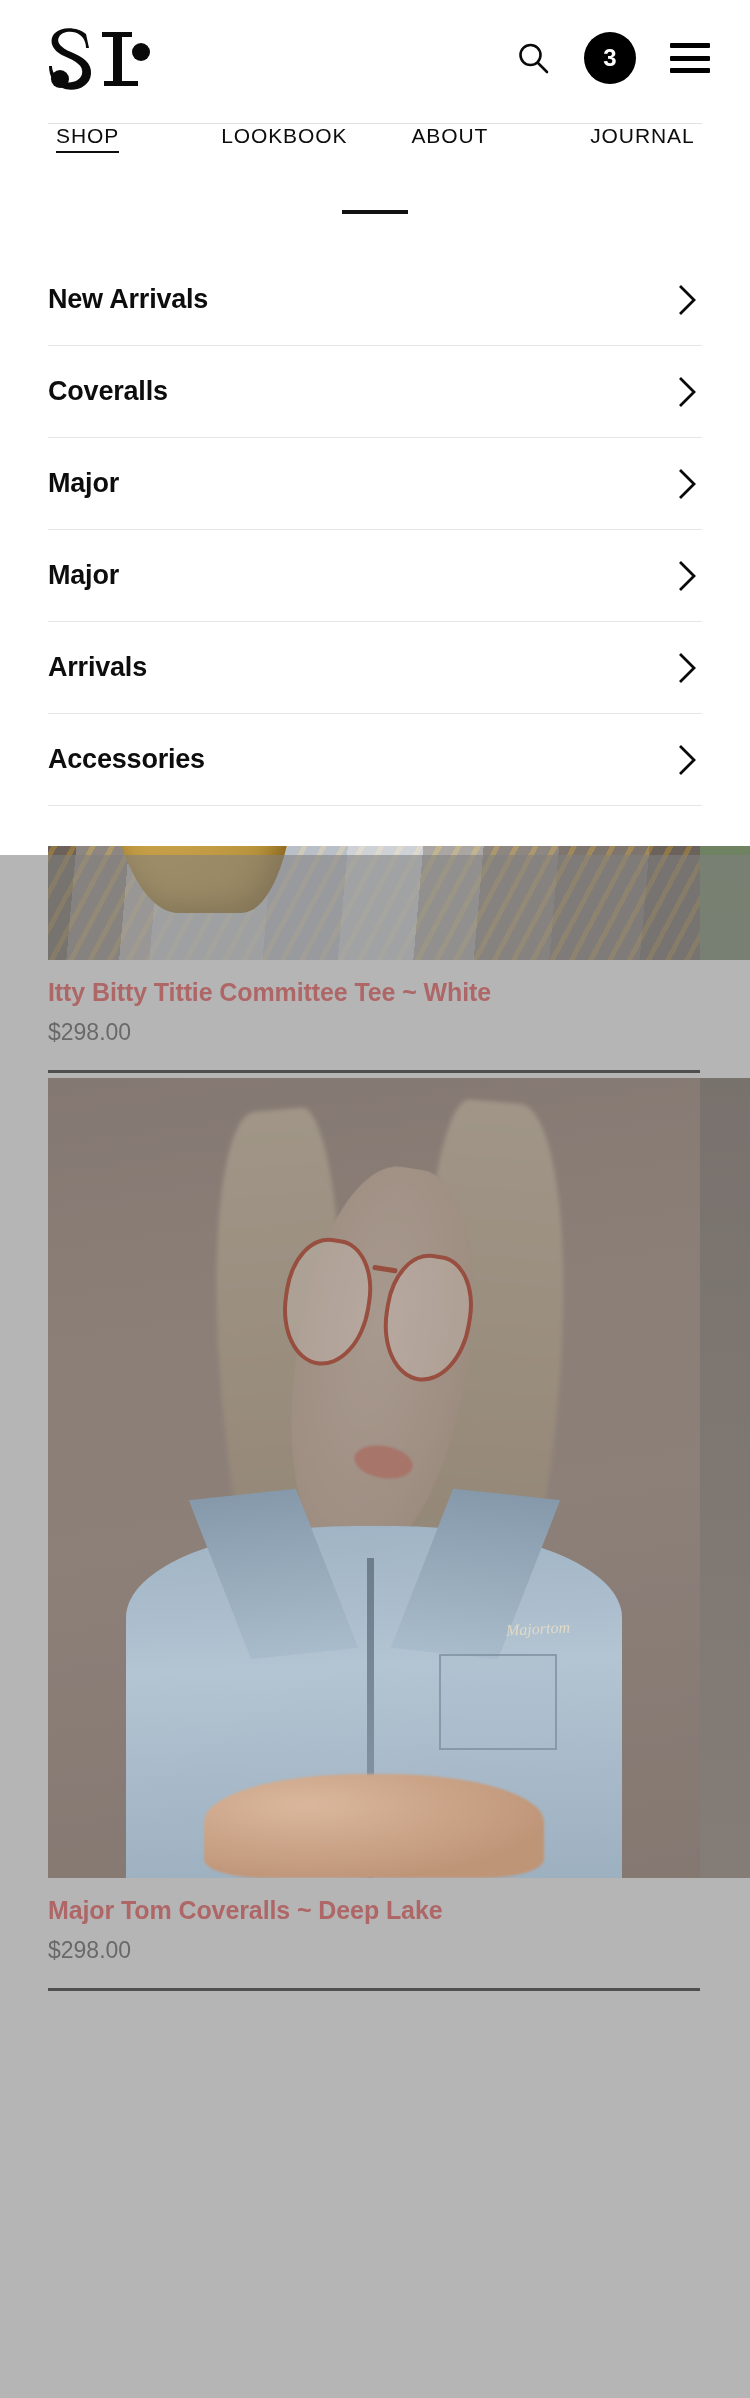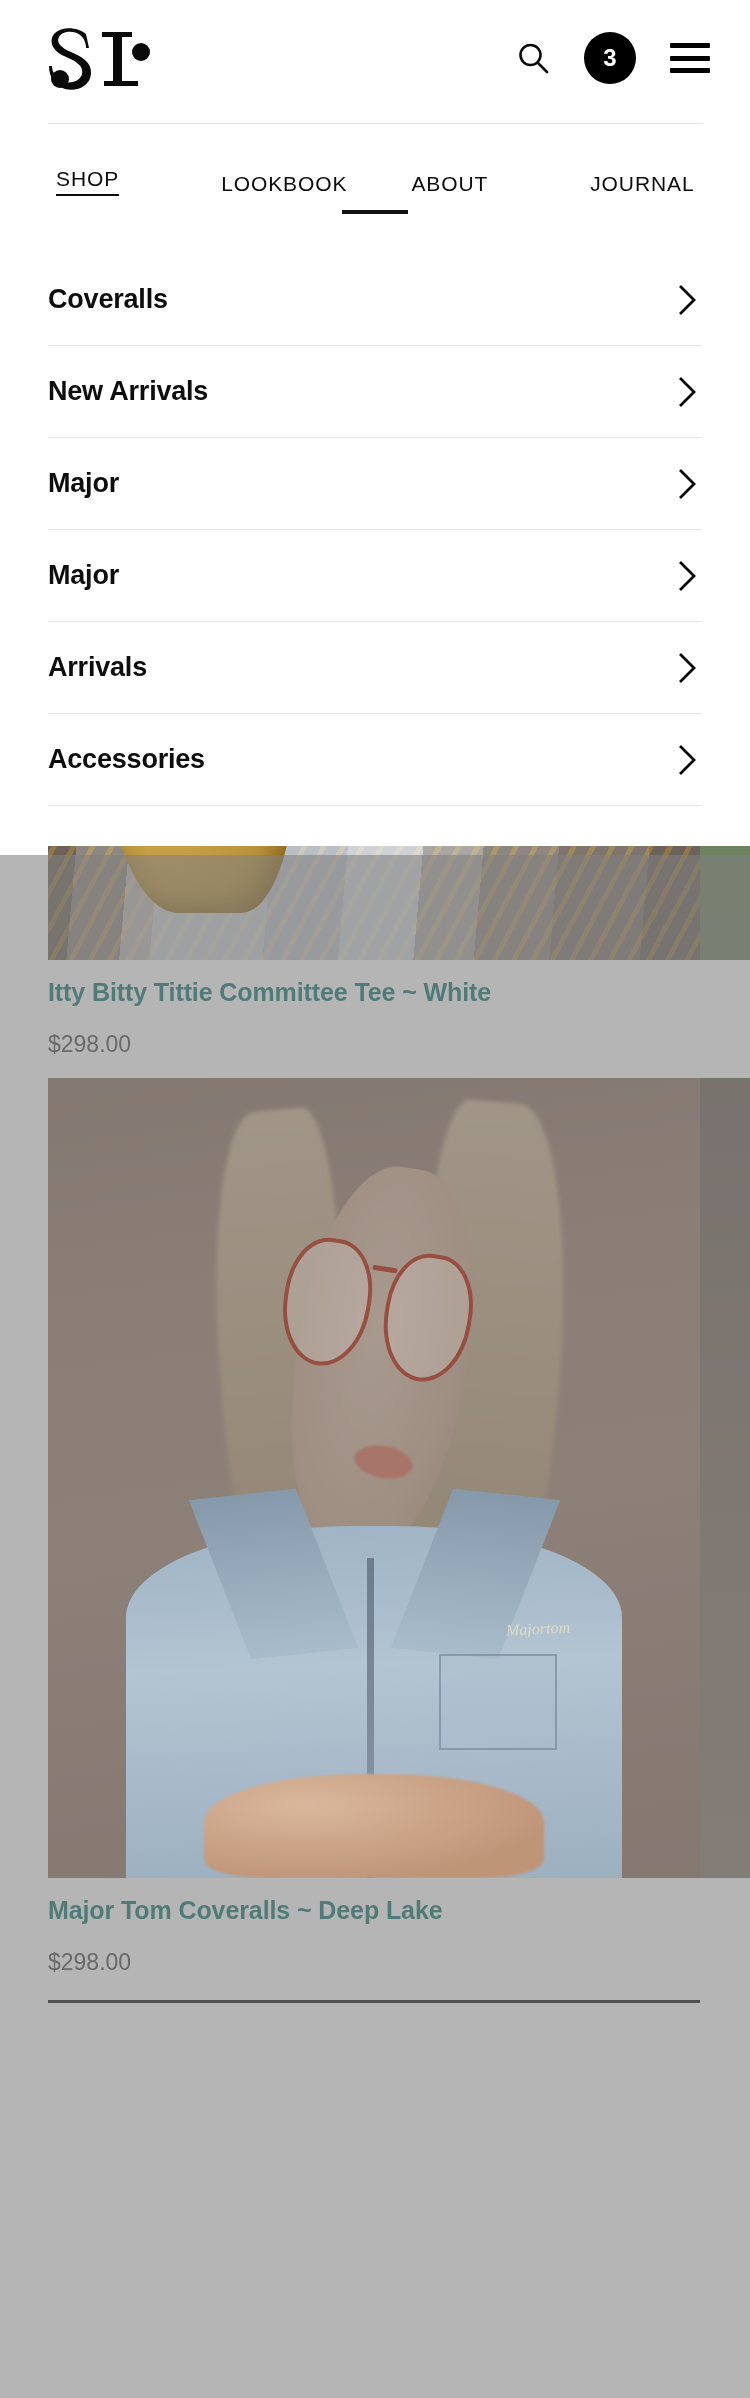--- a/index.html
+++ b/index.html
@@ -39,29 +39,29 @@
     width:652px;
     position:relative;
     overflow:hidden;
     background:#6a6058;
   }
   .prod-title {
     font-size:25px;
     font-weight:700;
     line-height:1.32;
     letter-spacing:-0.1px;
-    color:#0f766e;
+    color:#ef4444;
     margin-top:16px;
     width:600px;
   }
   .prod-price {
     font-size:23px;
     font-weight:400;
     color:#4a4a4a;
-    margin-top:22px;
+    margin-top:10px;
   }
   .prod-rule {
     margin-top:24px;
     height:3px;
     background:#0c0c0c;
     width:652px;
   }
 
   
   .peek {
@@ -324,21 +324,21 @@
     left:48px; right:48px;
     bottom:0;
     height:1px;
     background:#e2e2e2;
   }
 
   
   .tabs {
     position:relative;
     display:flex;
-    align-items:flex-end;
+    align-items:flex-start;
     height:72px;
     padding:0 52px 0 56px;
     gap:0;
   }
   .tab {
     font-size:21px;
     font-weight:400;
     letter-spacing:.9px;
     color:#0d0d0d;
     background:none;
@@ -514,28 +514,28 @@
       <button class="tab">JOURNAL</button>
     </div>
 
     <div style="position:relative;height:34px;">
       <div class="handle" style="top:14px;"></div>
     </div>
 
     <div class="cat-list">
 
       <div class="cat-item">
-        <span class="cat-label">Coveralls</span>
+        <span class="cat-label">New Arrivals</span>
         <svg class="chev" viewBox="0 0 22 36">
           <polyline points="4,4 18,18 4,32" fill="none" stroke="#0a0a0a" stroke-width="2.8"></polyline>
         </svg>
       </div>
 
       <div class="cat-item">
-        <span class="cat-label">New Arrivals</span>
+        <span class="cat-label">Coveralls</span>
         <svg class="chev" viewBox="0 0 22 36">
           <polyline points="4,4 18,18 4,32" fill="none" stroke="#0a0a0a" stroke-width="2.8"></polyline>
         </svg>
       </div>
 
       <div class="cat-item">
         <span class="cat-label">Major</span>
         <svg class="chev" viewBox="0 0 22 36">
           <polyline points="4,4 18,18 4,32" fill="none" stroke="#0a0a0a" stroke-width="2.8"></polyline>
         </svg>

